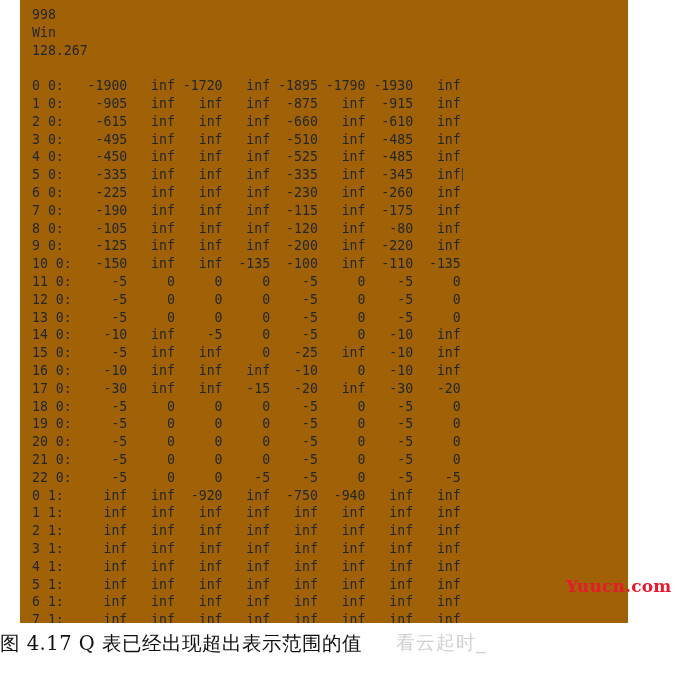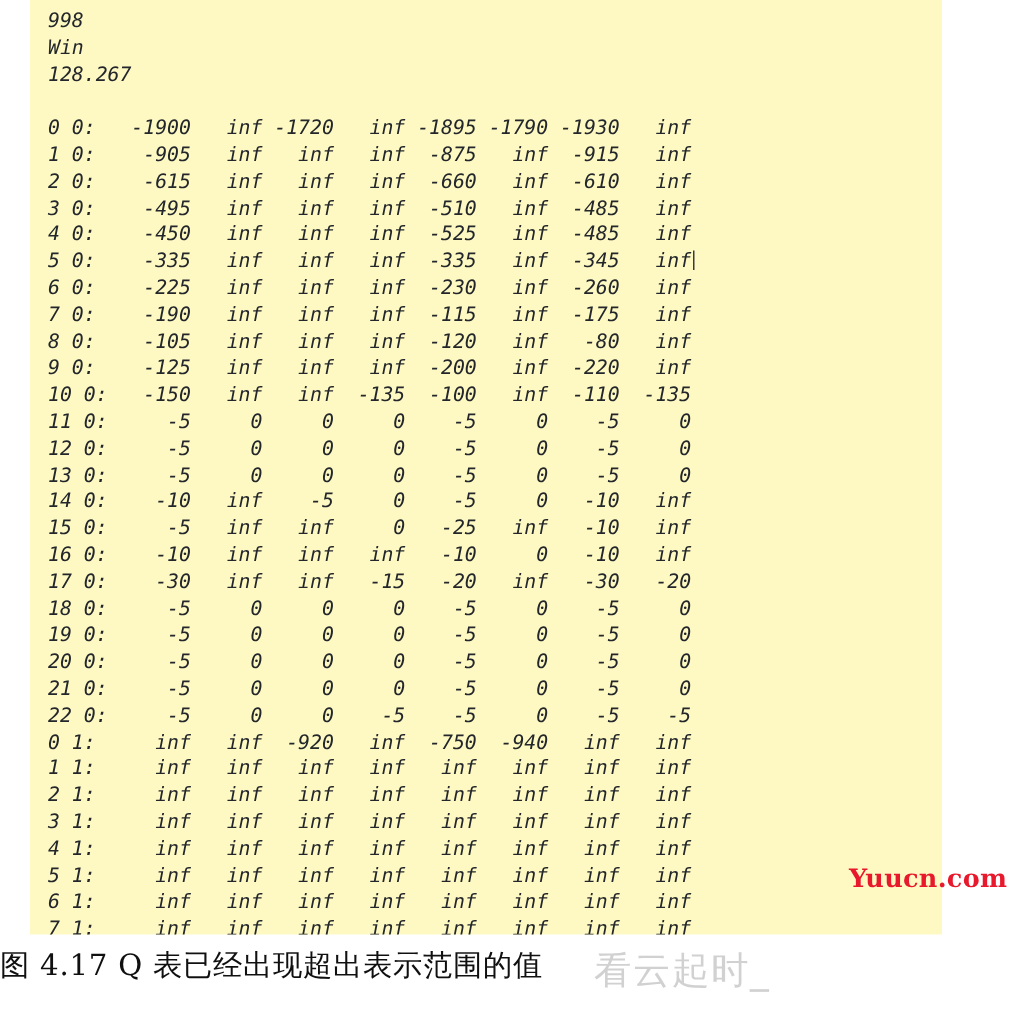--- a/index.html
+++ b/index.html
@@ -16,24 +16,23 @@
     overflow: hidden;
   }
 
   
   #console-panel {
     position: absolute;
     left: 20px;
     top: 0px;
     width: 608px;
     height: 623px;
-    background: #fef9c3;
+    background: #a16207;
     overflow: hidden;
     box-sizing: border-box;
-    font-style: italic;
   }
 
   #console-text {
     position: absolute;
     left: 12px;
     top: 6px;
     font-family: "DejaVu Sans Mono", monospace;
     font-size: 13.2px;
     line-height: 17.8px;
     color: #23272b;
@@ -82,21 +81,21 @@
     color: #e8192c;
     letter-spacing: 0.2px;
   }
 
   
   #watermark {
     position: absolute;
     left: 396px;
     top: 630px;
     font-family: "DejaVu Sans", sans-serif;
-    font-size: 25px;
+    font-size: 19px;
     color: #c9c9c9;
     opacity: 0.85;
     letter-spacing: 1px;
     white-space: nowrap;
     pointer-events: none;
   }
 </style>
 </head>
 <body>
 

